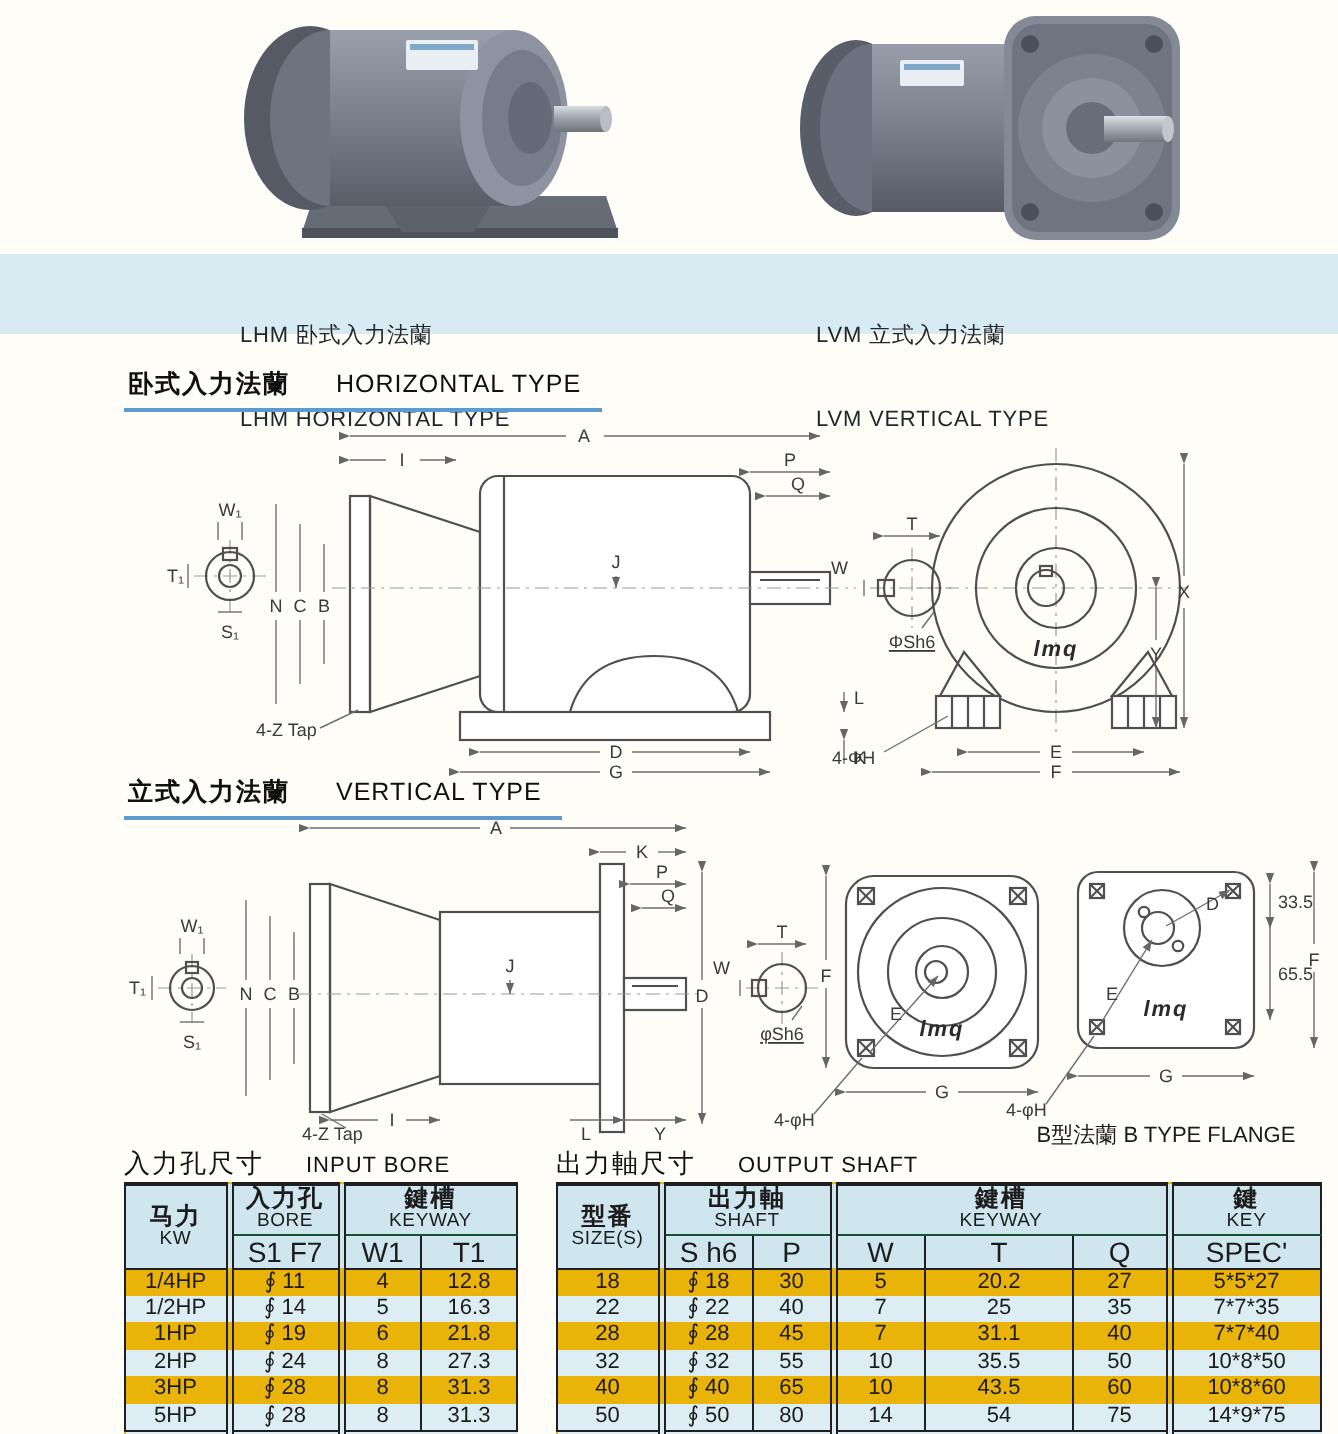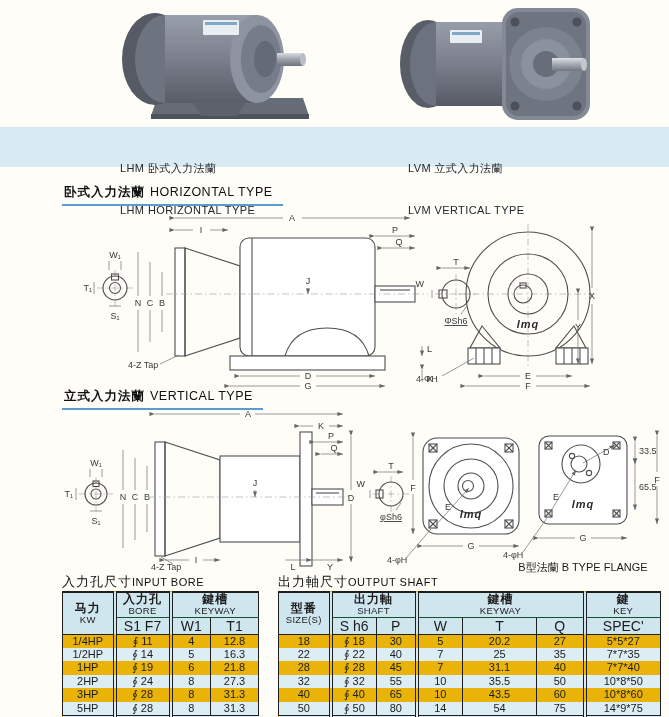--- a/index.html
+++ b/index.html
@@ -9,33 +9,33 @@
 
 .label-strip{left:0;top:127px;width:669px;height:40px;background:#d9ebf2}
 .plabel{position:absolute;top:6px;font-size:11px;line-height:14px;letter-spacing:.4px;color:#22272c;white-space:pre}
 .plabel.l{left:120px}
 .plabel.r{left:408px}
 
 .section-title{display:inline-block;font-size:12.5px;color:#101010;border-bottom:2px solid #5b9bd0;padding:0 10px 3px 2px;white-space:nowrap}
 .st1{left:62px;top:184px}
 .st2{left:62px;top:388px}
 .section-title .cn{font-weight:bold;letter-spacing:1px}
-.section-title .en{letter-spacing:.5px;margin-left:5px}
+.section-title .en{letter-spacing:.5px;margin-left:23px}
 
 svg text{font-family:"Liberation Sans","DejaVu Sans",sans-serif;fill:#3a3a3a;font-size:9px}
 svg text.logo{font-size:11px;font-weight:bold;font-style:italic;fill:#2b2b2b;letter-spacing:1px}
 svg text.cap{font-size:11px;fill:#1a1a1a}
 .ol{stroke:#4f4f4f;fill:none;stroke-width:1.1}
 .olf{stroke:#4f4f4f;fill:#fff;stroke-width:1.1}
 .dim{stroke:#6e6e6e;fill:none;stroke-width:.7}
 .cl{stroke:#9a9a9a;fill:none;stroke-width:.6;stroke-dasharray:7 3 1.5 3}
 
 .tbl-title{position:absolute;font-size:11px;color:#111;white-space:nowrap}
 .tbl-title .cn{font-size:13px;font-weight:normal;letter-spacing:1px}
-.tbl-title .en{margin-left:0;letter-spacing:.5px}
+.tbl-title .en{margin-left:21px;letter-spacing:.5px}
 .dtable{position:absolute;border-collapse:collapse;background:#eab308;table-layout:fixed;
  border-top:2px solid #1f1f1f;border-bottom:4px double #1f1f1f;
  border-left:1px solid #1f1f1f;border-right:1px solid #1f1f1f}
 .dtable th,.dtable td{text-align:center;vertical-align:middle;font-weight:normal;padding:0 1px}
 .dtable thead th{background:#cfe6ef}
 .dtable tr.h1 th{height:25px}
 .dtable tr.h2 th{height:15px;font-size:14px;border-top:1px solid #14532d}
 .dtable .cnh{display:block;font-size:12px;font-weight:bold;line-height:13px;letter-spacing:1px}
 .dtable .enh{display:block;font-size:9.5px;line-height:10px;letter-spacing:.3px}
 .dtable td{font-size:11px;height:13.5px;line-height:13px}

